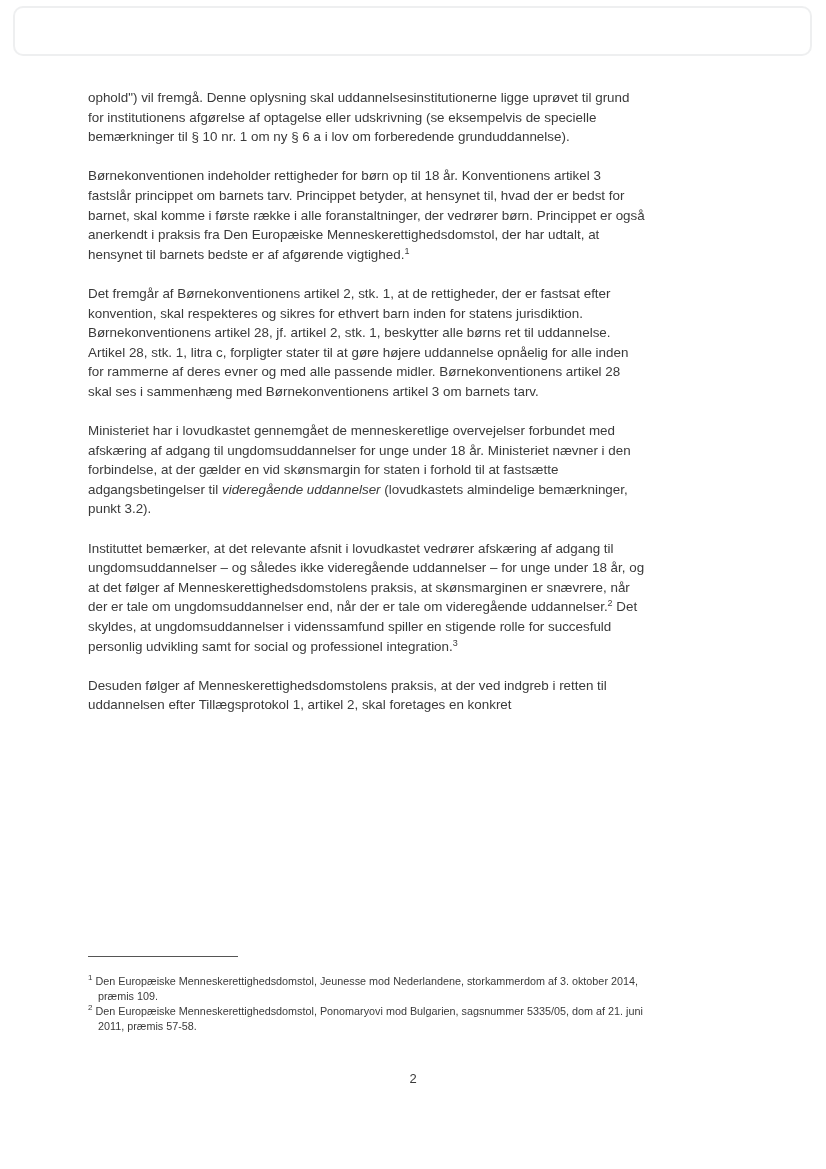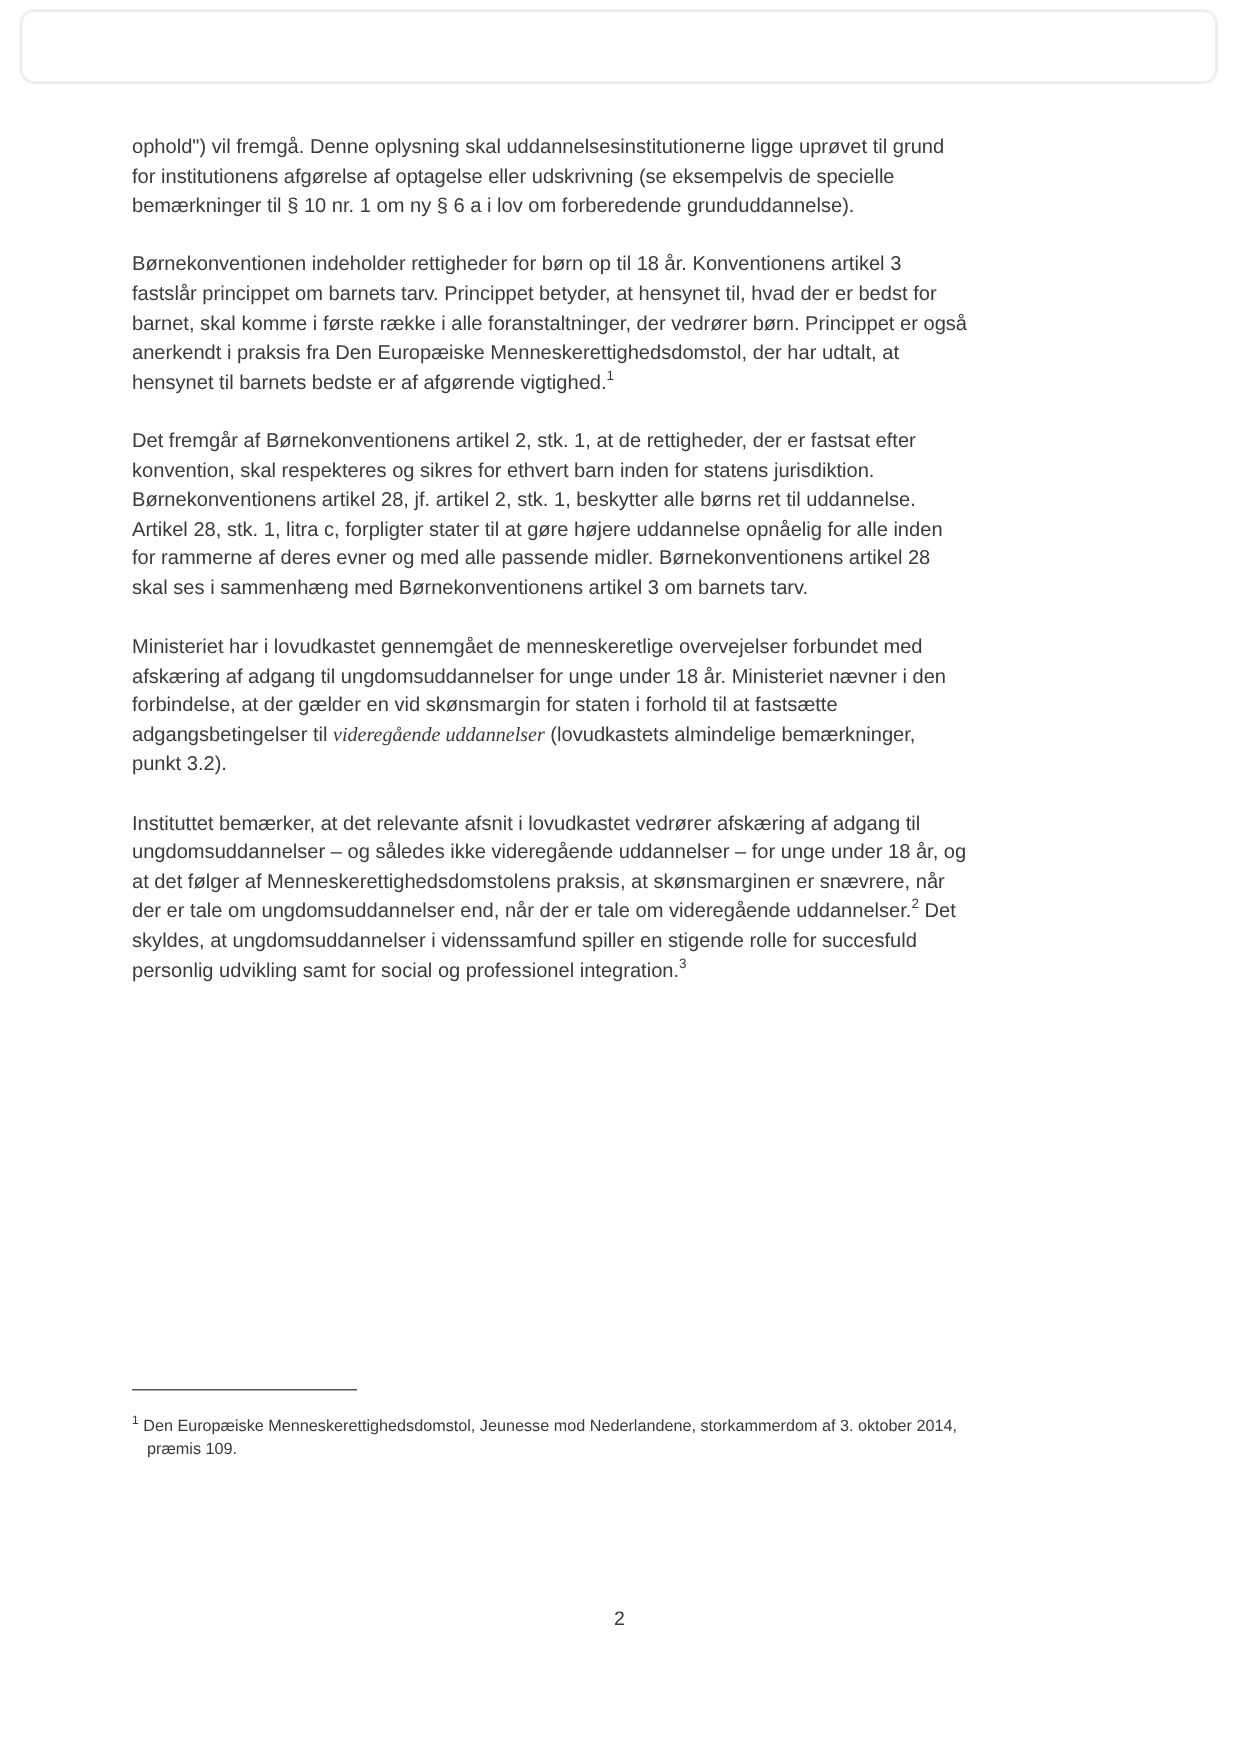--- a/index.html
+++ b/index.html
@@ -30,25 +30,25 @@
     font-size: 13.4px;
     line-height: 19.6px;
     text-align: left;
   }
   .content p { margin-bottom: 19.6px; }
   .fn-ref {
     font-size: 9px;
     vertical-align: super;
     line-height: 0;
   }
-  .italic { font-style: italic; font-family: Liberation Serif, serif; }
+  .italic { font-style: italic; }
   .footnotes {
     position: absolute;
     left: 88px;
-    top: 926px;
+    top: 956px;
     width: 562px;
     font-size: 10.8px;
     line-height: 14.6px;
     color: #3a3a3a;
   }
   .fn-rule {
     width: 150px;
     border-top: 1px solid #555555;
     margin-bottom: 17px;
   }
@@ -84,26 +84,28 @@
     <p><span>ophold") vil fremgå. Denne oplysning skal uddannelsesinstitutionerne ligge uprøvet til grund for institutionens afgørelse af optagelse eller udskrivning (se eksempelvis de specielle bemærkninger til § 10 nr. 1 om ny § 6 a i lov om forberedende grunduddannelse).</span></p>
 
     <p><span>Børnekonventionen indeholder rettigheder for børn op til 18 år. Konventionens artikel 3 fastslår princippet om barnets tarv. Princippet betyder, at hensynet til, hvad der er bedst for barnet, skal komme i første række i alle foranstaltninger, der vedrører børn. Princippet er også anerkendt i praksis fra Den Europæiske Menneskerettighedsdomstol, der har udtalt, at hensynet til barnets bedste er af afgørende vigtighed.</span><sup class="fn-ref">1</sup></p>
 
     <p><span>Det fremgår af Børnekonventionens artikel 2, stk. 1, at de rettigheder, der er fastsat efter konvention, skal respekteres og sikres for ethvert barn inden for statens jurisdiktion. Børnekonventionens artikel 28, jf. artikel 2, stk. 1, beskytter alle børns ret til uddannelse. Artikel 28, stk. 1, litra c, forpligter stater til at gøre højere uddannelse opnåelig for alle inden for rammerne af deres evner og med alle passende midler. Børnekonventionens artikel 28 skal ses i sammenhæng med Børnekonventionens artikel 3 om barnets tarv.</span></p>
 
     <p><span>Ministeriet har i lovudkastet gennemgået de menneskeretlige overvejelser forbundet med afskæring af adgang til ungdomsuddannelser for unge under 18 år. Ministeriet nævner i den forbindelse, at der gælder en vid skønsmargin for staten i forhold til at fastsætte adgangsbetingelser til </span><span class="italic">videregående uddannelser</span><span> (lovudkastets almindelige bemærkninger, punkt 3.2).</span></p>
 
     <p><span>Instituttet bemærker, at det relevante afsnit i lovudkastet vedrører afskæring af adgang til ungdomsuddannelser – og således ikke videregående uddannelser – for unge under 18 år, og at det følger af Menneskerettighedsdomstolens praksis, at skønsmarginen er snævrere, når der er tale om ungdomsuddannelser end, når der er tale om videregående uddannelser.</span><sup class="fn-ref">2</sup><span> Det skyldes, at ungdomsuddannelser i videnssamfund spiller en stigende rolle for succesfuld personlig udvikling samt for social og professionel integration.</span><sup class="fn-ref">3</sup></p>
 
+    <p><span>Desuden følger af Menneskerettighedsdomstolens praksis, at der ved indgreb i retten til uddannelsen efter Tillægsprotokol 1, artikel 2, skal foretages en konkret</span></p>
 
   </div>
 
   <div class="footnotes">
     <div class="fn-rule"></div>
 
     <div class="footnote"><sup class="fn-marker">1</sup> <span>Den Europæiske Menneskerettighedsdomstol, Jeunesse mod Nederlandene, storkammerdom af 3. oktober 2014, præmis 109.</span></div>
 
+    <div class="footnote"><sup class="fn-marker">2</sup> <span>Den Europæiske Menneskerettighedsdomstol, Ponomaryovi mod Bulgarien, sagsnummer 5335/05, dom af 21. juni 2011, præmis 57-58.</span></div>
 
   </div>
 
   <div class="page-number">2</div>
 
 </div>
 
 </body></html>

